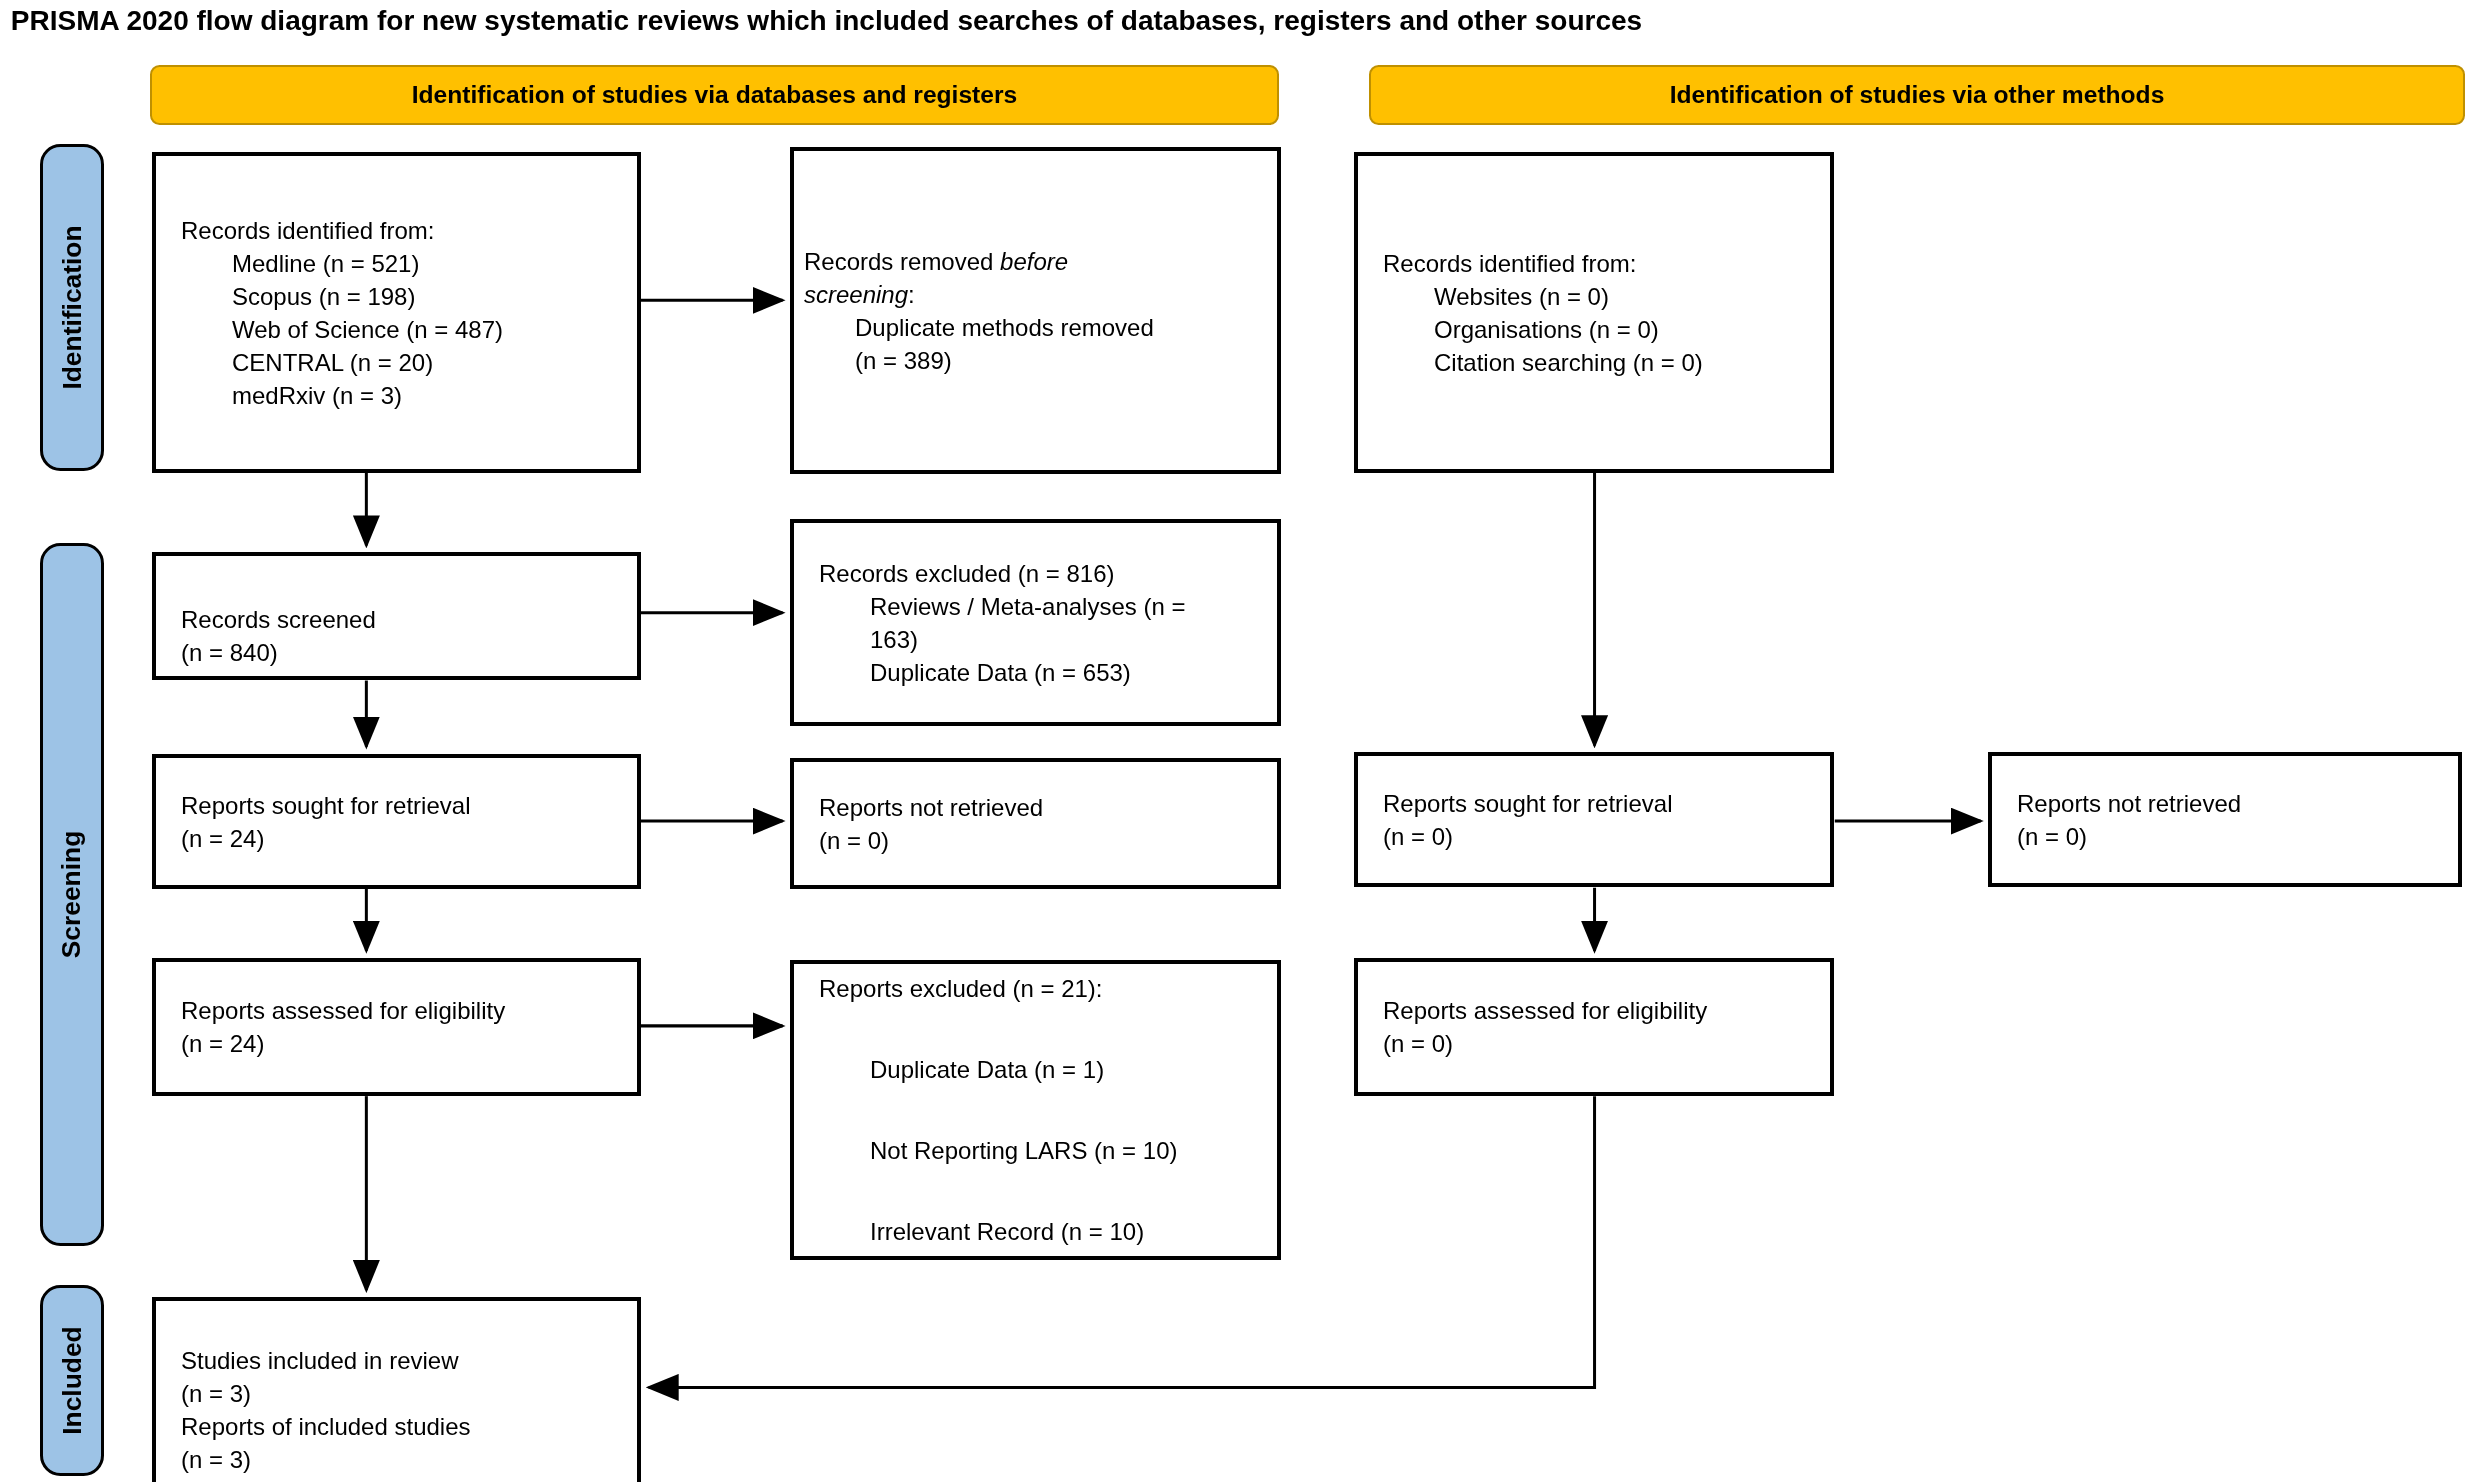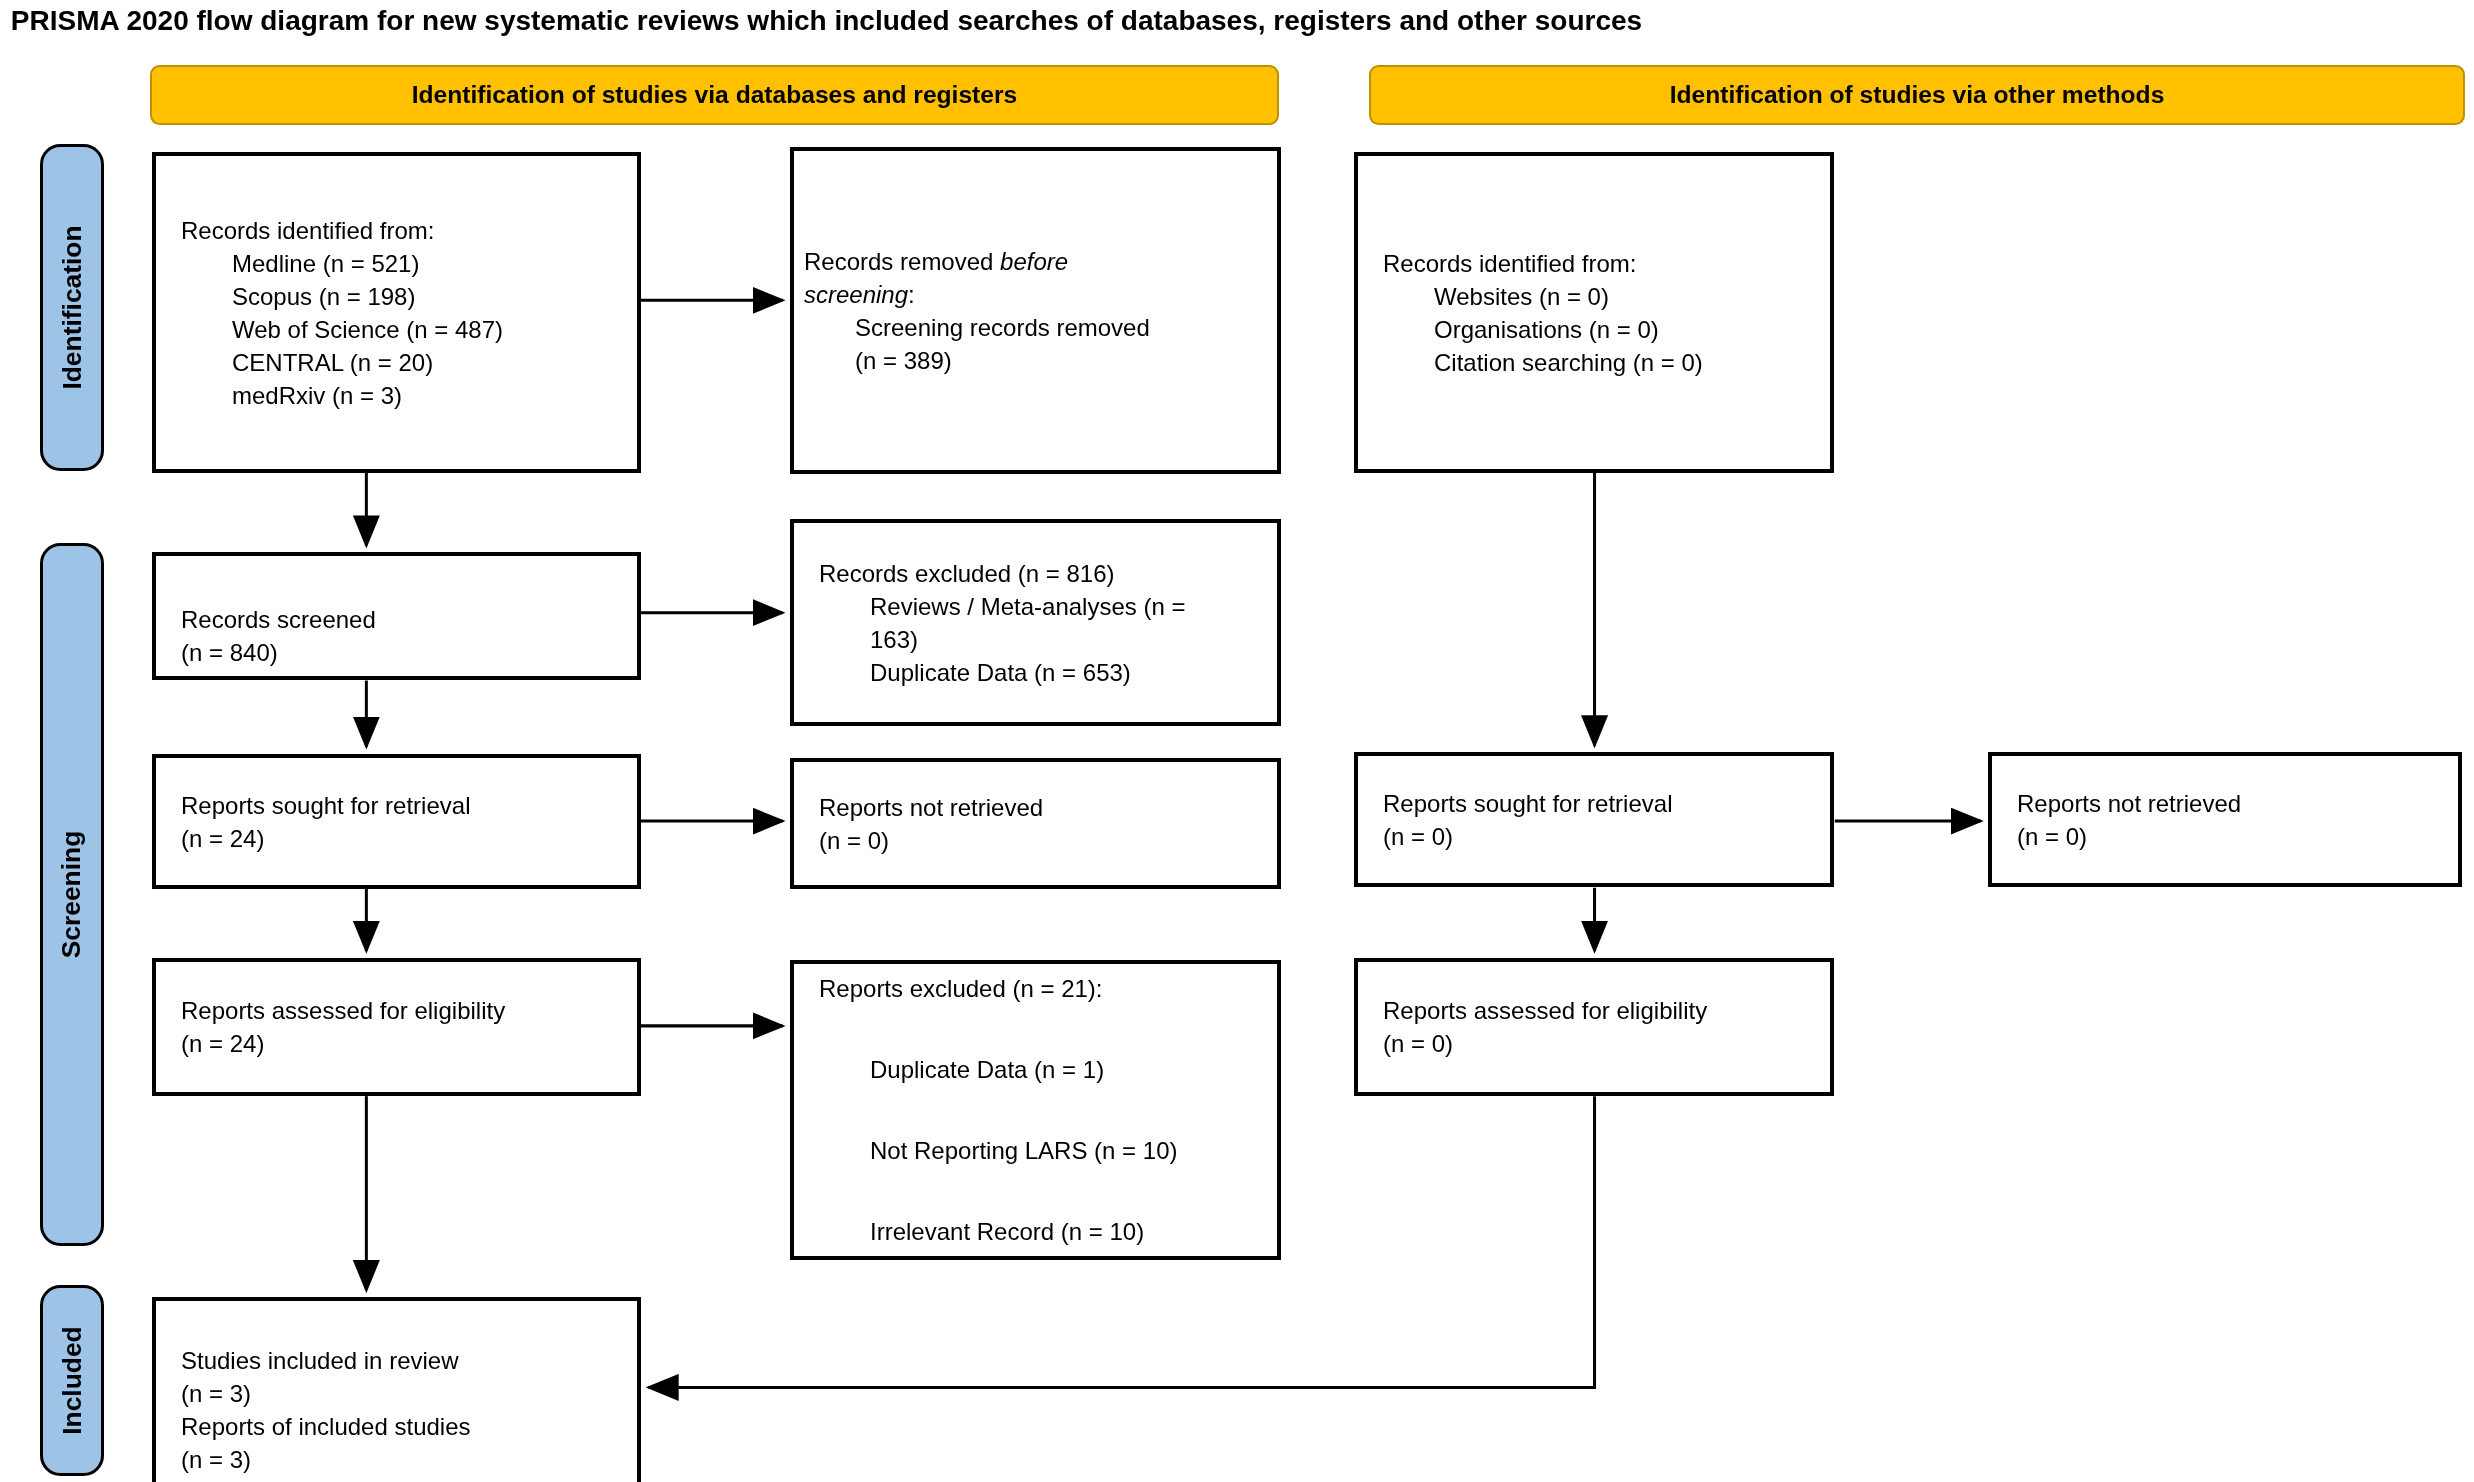--- a/index.html
+++ b/index.html
@@ -81,21 +81,21 @@
       <div class="ln ind"><span>Medline (n = 521)</span></div>
       <div class="ln ind"><span>Scopus (n = 198)</span></div>
       <div class="ln ind"><span>Web of Science (n = 487)</span></div>
       <div class="ln ind"><span>CENTRAL (n = 20)</span></div>
       <div class="ln ind"><span>medRxiv (n = 3)</span></div>
     </div>
 
   <div class="box" style="left:790px;top:147px;width:491px;height:327px;padding-left:10px;">
       <div class="ln"><span>Records removed </span><span class="it">before</span></div>
       <div class="ln"><span class="it">screening</span><span>:</span></div>
-      <div class="ln ind"><span>Screening records removed</span></div>
+      <div class="ln ind"><span>Duplicate methods removed</span></div>
       <div class="ln ind"><span>(n = 389)</span></div>
     </div>
 
   <div class="box" style="left:1354px;top:152px;width:480px;height:321px;">
       <div class="ln"><span>Records identified from:</span></div>
       <div class="ln ind"><span>Websites (n = 0)</span></div>
       <div class="ln ind"><span>Organisations (n = 0)</span></div>
       <div class="ln ind"><span>Citation searching (n = 0)</span></div>
     </div>
 

